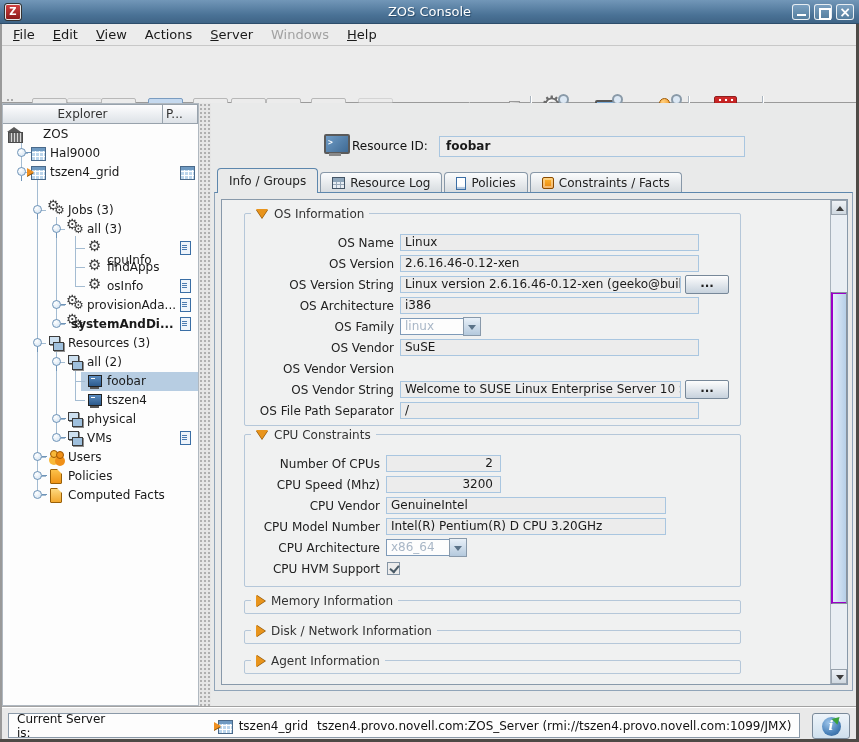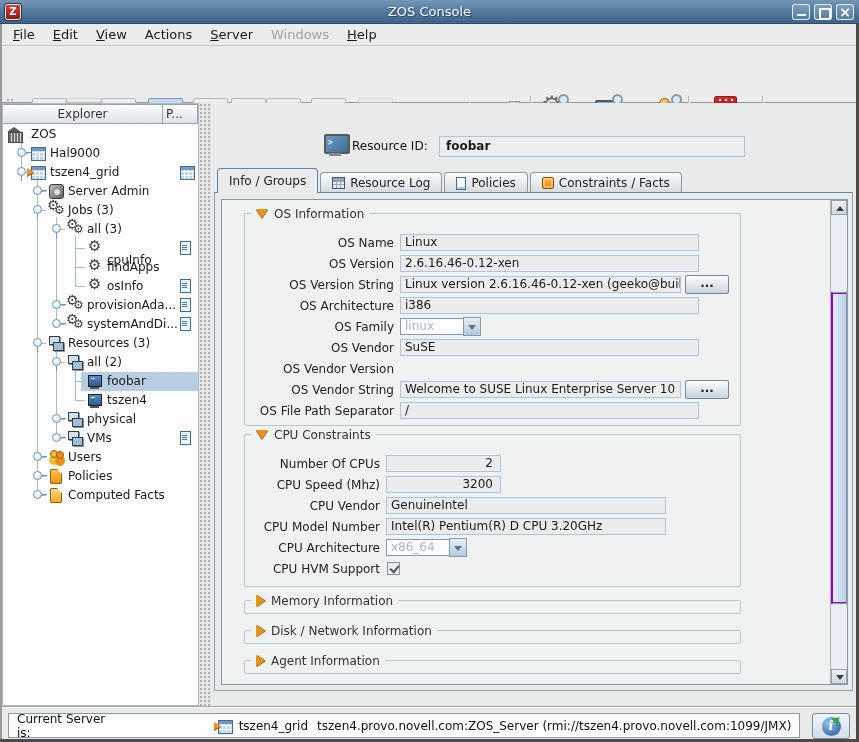--- a/index.html
+++ b/index.html
@@ -356,41 +356,35 @@
       </div>
       <div class="tree">
           <div class="tline" style="left: 18px; top: 17px; height: 32px;"></div>
           <div class="tline" style="left: 34px; top: 55px; height: 317px;"></div>
           <div class="tline" style="left: 53px; top: 93px; height: 108px;"></div>
           <div class="tline" style="left: 72px; top: 112px; height: 51px;"></div>
           <div class="tline" style="left: 53px; top: 226px; height: 89px;"></div>
           <div class="tline" style="left: 72px; top: 245px; height: 32px;"></div>
           <div class="trow" style="top: 1px;">
             <div class="ti i-building" style="position: absolute; left: 4px;"></div>
-            <div class="tlabel" style="left: 28px;">ZOS</div>
+            <div class="tlabel" style="left: 40px;">ZOS</div>
           </div>
           <div class="trow" style="top: 20px;">
             <div class="stub" style="left: 18px; width: 7px;"></div>
             <div class="handle collapsed" style="left: 14px;"></div>
             <div class="ti i-grid" style="position: absolute; left: 27px;"></div>
             <div class="tlabel" style="left: 47px;">Hal9000</div>
           </div>
           <div class="trow" style="top: 39px;">
             <div class="stub" style="left: 18px; width: 7px;"></div>
             <div class="handle expanded" style="left: 14px;"></div>
             <div class="ti i-grid-play" style="position: absolute; left: 27px;"></div>
             <div class="tlabel" style="left: 47px;">tszen4_grid</div>
             <div class="ti i-grid" style="position: absolute; left: 176px;"></div>
           </div>
-          <div class="trow" style="top: 58px;">
-            <div class="stub" style="left: 34px; width: 9px;"></div>
-            <div class="handle collapsed" style="left: 30px;"></div>
-            <div class="ti i-server" style="position: absolute; left: 45px;"></div>
-            <div class="tlabel" style="left: 65px;">Server Admin</div>
-          </div>
           <div class="trow" style="top: 77px;">
             <div class="stub" style="left: 34px; width: 9px;"></div>
             <div class="handle expanded" style="left: 30px;"></div>
             <div class="ti i-gears" style="position: absolute; left: 45px;"></div>
             <div class="tlabel" style="left: 65px;">Jobs (3)</div>
           </div>
           <div class="trow" style="top: 96px;">
             <div class="stub" style="left: 53px; width: 9px;"></div>
             <div class="handle expanded" style="left: 49px;"></div>
             <div class="ti i-gears" style="position: absolute; left: 64px;"></div>
@@ -417,21 +411,21 @@
           <div class="trow" style="top: 153px;">
             <div class="stub" style="left: 72px; width: 10px;"></div>
             <div class="ti i-gear" style="position: absolute; left: 84px;"></div>
             <div class="tlabel" style="left: 104px;">osInfo</div>
             <div class="ti i-doc" style="position: absolute; left: 176px;"></div>
           </div>
           <div class="trow" style="top: 191px;">
             <div class="stub" style="left: 53px; width: 9px;"></div>
             <div class="handle collapsed" style="left: 49px;"></div>
             <div class="ti i-gears" style="position: absolute; left: 64px;"></div>
-            <div class="tlabel" style="left: 84px;">systemAndDi...</div>
+            <div class="tlabel" style="left: 68px; font-weight: bold;">systemAndDi...</div>
             <div class="ti i-doc" style="position: absolute; left: 176px;"></div>
           </div>
           <div class="trow" style="top: 210px;">
             <div class="stub" style="left: 34px; width: 9px;"></div>
             <div class="handle expanded" style="left: 30px;"></div>
             <div class="ti i-monitors" style="position: absolute; left: 45px;"></div>
             <div class="tlabel" style="left: 65px;">Resources (3)</div>
           </div>
           <div class="trow" style="top: 229px;">
             <div class="stub" style="left: 53px; width: 9px;"></div>

